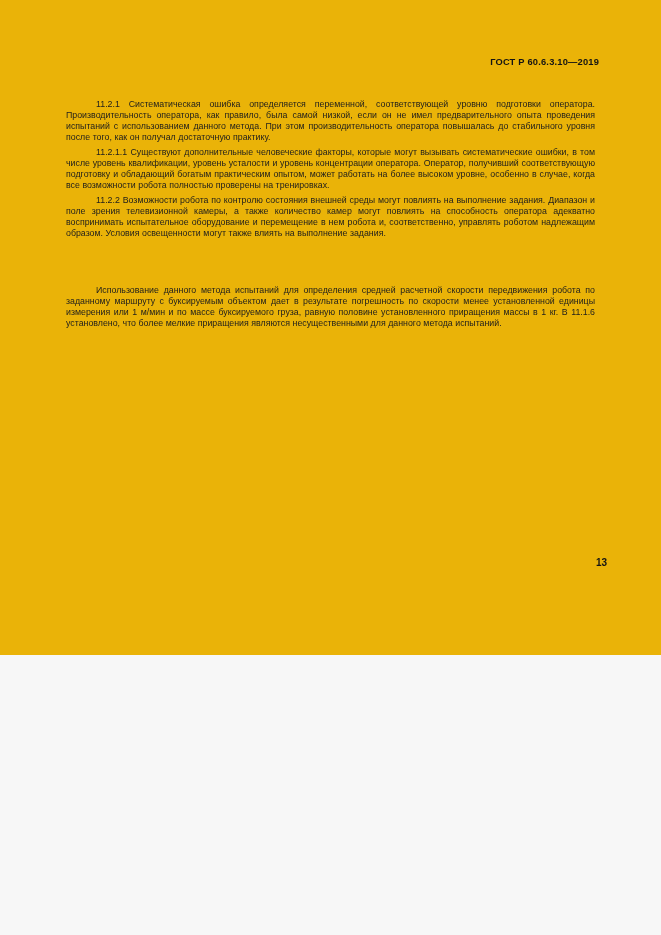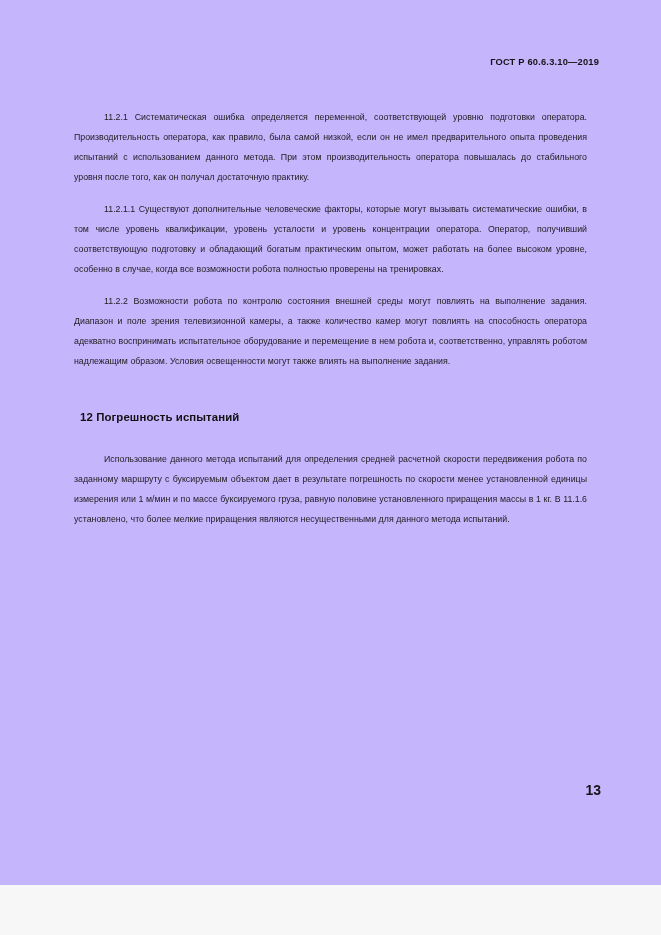--- a/index.html
+++ b/index.html
@@ -15,22 +15,22 @@
     color: #1a1a1a;
     overflow: hidden;
     position: relative;
     -webkit-font-smoothing: antialiased;
   }
 
   .page {
     position: absolute;
     inset: 0;
     width: 661px;
-    height: 885px;
-    background: #c4b5fd;
+    height: 655px;
+    background: #eab308;
   }
 
   
   .doc-header {
     position: absolute;
     top: 57px;
     right: 62px;
     font-size: 9.3px;
     font-weight: bold;
     letter-spacing: 0.2px;
@@ -61,43 +61,43 @@
     font-weight: bold;
     margin: 0;
     padding: 0 0 0 18px;
     line-height: 16px;
     letter-spacing: 0.1px;
     color: #111111;
   }
 
   p.body-text {
     font-size: 8.8px;
-    line-height: 20px;
-    margin: 12px;
+    line-height: 11px;
+    margin: 4px;
     padding: 0;
     text-align: justify;
     text-justify: inter-word;
     text-indent: 30px;
     color: #1d1d1d;
     letter-spacing: 0.005px;
     word-spacing: 0.1px;
     hyphens: manual;
   }
 
   
   .gap-after-subheading { height: 9px; }
   .gap-before-main      { height: 26px; }
   .gap-after-main       { height: 12px; }
 
   
   .folio {
     position: absolute;
-    right: 60px;
+    right: 54px;
     bottom: 87px;
-    font-size: 14px;
+    font-size: 10px;
     font-weight: bold;
     color: #141414;
   }
 </style>
 </head>
 <body>
 
 <div class="page">
 
   <div class="doc-header">ГОСТ Р 60.6.3.10—2019</div>
@@ -108,21 +108,20 @@
     <div class="gap-after-subheading"></div>
 
     <p class="body-text">11.2.1 Систематическая ошибка определяется переменной, соответствующей уровню подготовки оператора. Производительность оператора, как правило, была самой низкой, если он не имел предварительного опыта проведения испытаний с использованием данного метода. При этом производительность оператора повышалась до стабильного уровня после того, как он получал достаточную практику.</p>
 
     <p class="body-text">11.2.1.1 Существуют дополнительные человеческие факторы, которые могут вызывать систематические ошибки, в том числе уровень квалификации, уровень усталости и уровень концентрации оператора. Оператор, получивший соответствующую подготовку и обладающий богатым практическим опытом, может работать на более высоком уровне, особенно в случае, когда все возможности робота полностью проверены на тренировках.</p>
 
     <p class="body-text">11.2.2 Возможности робота по контролю состояния внешней среды могут повлиять на выполнение задания. Диапазон и поле зрения телевизионной камеры, а также количество камер могут повлиять на способность оператора адекватно воспринимать испытательное оборудование и перемещение в нем робота и, соответственно, управлять роботом надлежащим образом. Условия освещенности могут также влиять на выполнение задания.</p>
 
     <div class="gap-before-main"></div>
 
-    <h1 class="main-heading">12 Погрешность испытаний</h1>
 
     <div class="gap-after-main"></div>
 
     <p class="body-text">Использование данного метода испытаний для определения средней расчетной скорости передвижения робота по заданному маршруту с буксируемым объектом дает в результате погрешность по скорости менее установленной единицы измерения или 1 м/мин и по массе буксируемого груза, равную половине установленного приращения массы в 1 кг. В 11.1.6 установлено, что более мелкие приращения являются несущественными для данного метода испытаний.</p>
 
   </div>
 
   <div class="folio">13</div>
 
 </div>

